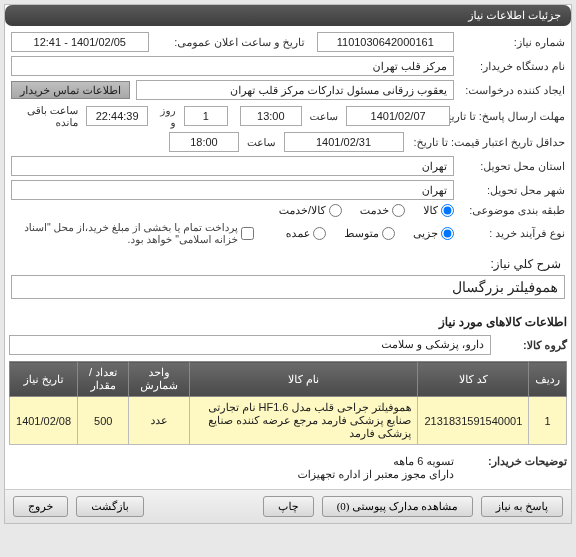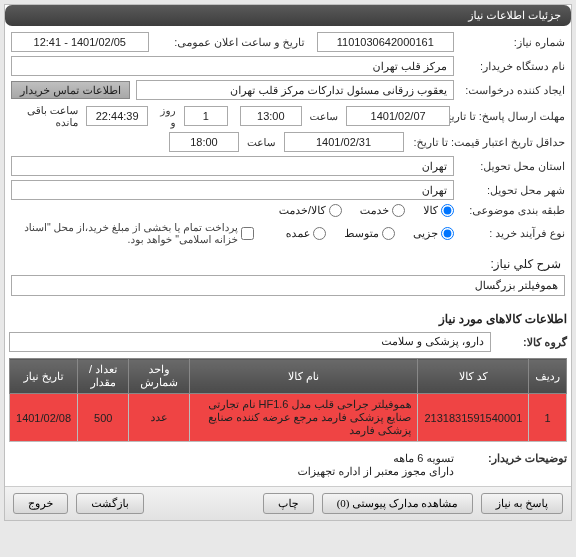--- a/index.html
+++ b/index.html
@@ -103,21 +103,21 @@
     color: #fff;
     border: 1px solid #888;
     padding: 4px 6px;
     font-weight: normal;
     text-align: center;
   }
   table.items td {
     border: 1px solid #bbb;
     padding: 4px 6px;
     text-align: center;
-    background: #ef4444;
+    background: #fef9c3;
     vertical-align: middle;
   }
   table.items td.right { text-align: right; }
   .buyer-notes {
     display: flex;
     margin: 10px 4px 4px 4px;
     gap: 8px;
   }
   .buyer-notes .label { font-weight: bold; }
   .footer-bar {
@@ -138,21 +138,21 @@
     cursor: pointer;
     display: flex;
     align-items: center;
     gap: 4px;
   }
   .wide-field {
     border: 1px solid #aaa;
     background: #fff;
     padding: 3px 6px;
     min-height: 20px;
-    font-size: 11px;
+    font-size: 14px;
     margin: 2px 0 2px 0;
   }
   .two-line { line-height: 1.3; }
   .desc-field {
     flex: 1;
     border: 1px solid #aaa;
     padding: 2px 6px;
     min-height: 20px;
   }
 </style>

